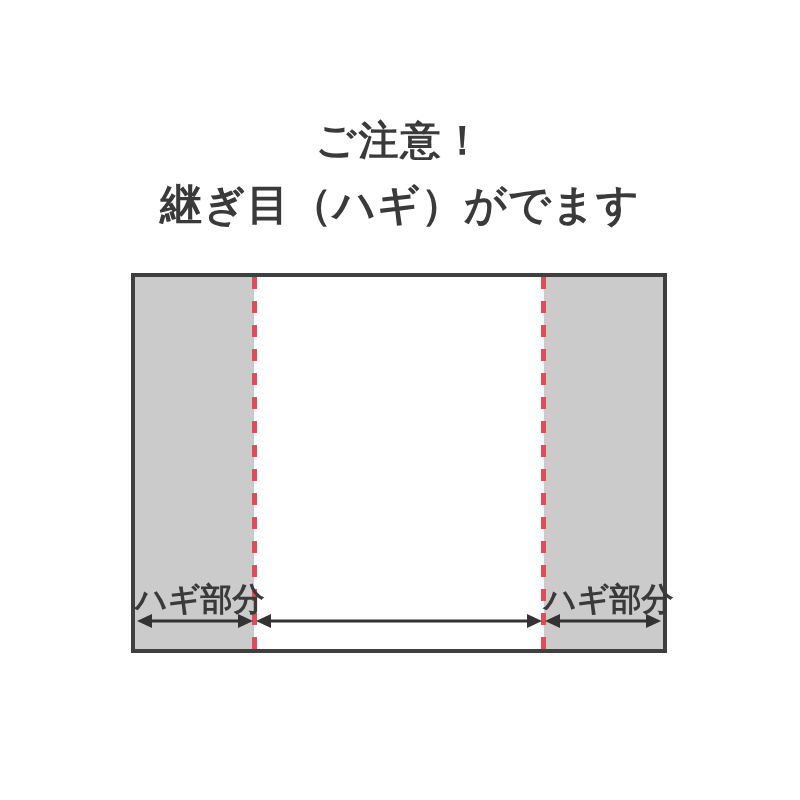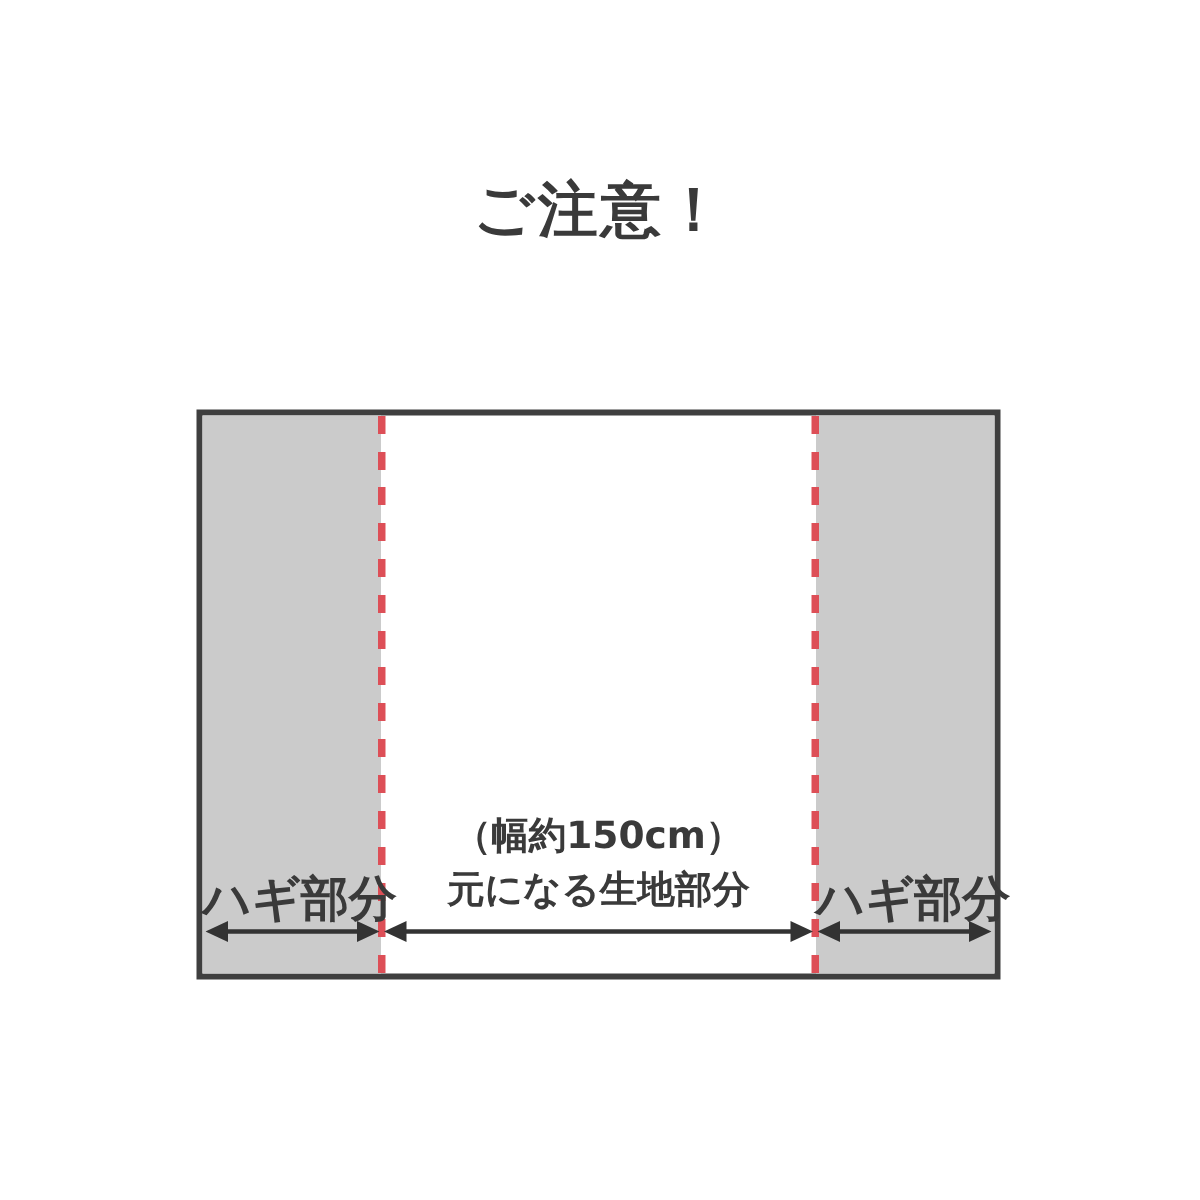--- a/index.html
+++ b/index.html
@@ -103,36 +103,33 @@
   .arrow-mid   { left: 121px; }
   .arrow-right { right: 2px; }
 </style>
 </head>
 <body>
 
 <div class="page">
 
   <div class="title-block">
     <div class="title-line1">ご注意！</div>
+    <div class="title-line2">継ぎ目（ハギ）がでます</div>
   </div>
 
   <div class="diagram">
 
     <div class="panel panel-left"></div>
     <div class="panel panel-right"></div>
 
     <div class="seam-line seam-left"></div>
     <div class="seam-line seam-right"></div>
 
     <div class="section-label label-left">ハギ部分</div>
 
-    <div class="center-label">
-      <div>（幅約150cm）</div>
-      <div>元になる生地部分</div>
-    </div>
 
     <div class="section-label label-right">ハギ部分</div>
 
     <svg class="arrow arrow-left" width="116" height="20" viewBox="0 0 116 20">
       <line x1="10" y1="10" x2="106" y2="10" stroke="#333333" stroke-width="3"></line>
       <polygon points="0,10 15,3 15,17" fill="#333333"></polygon>
       <polygon points="116,10 101,3 101,17" fill="#333333"></polygon>
     </svg>
 
     <svg class="arrow arrow-mid" width="286" height="20" viewBox="0 0 286 20">

